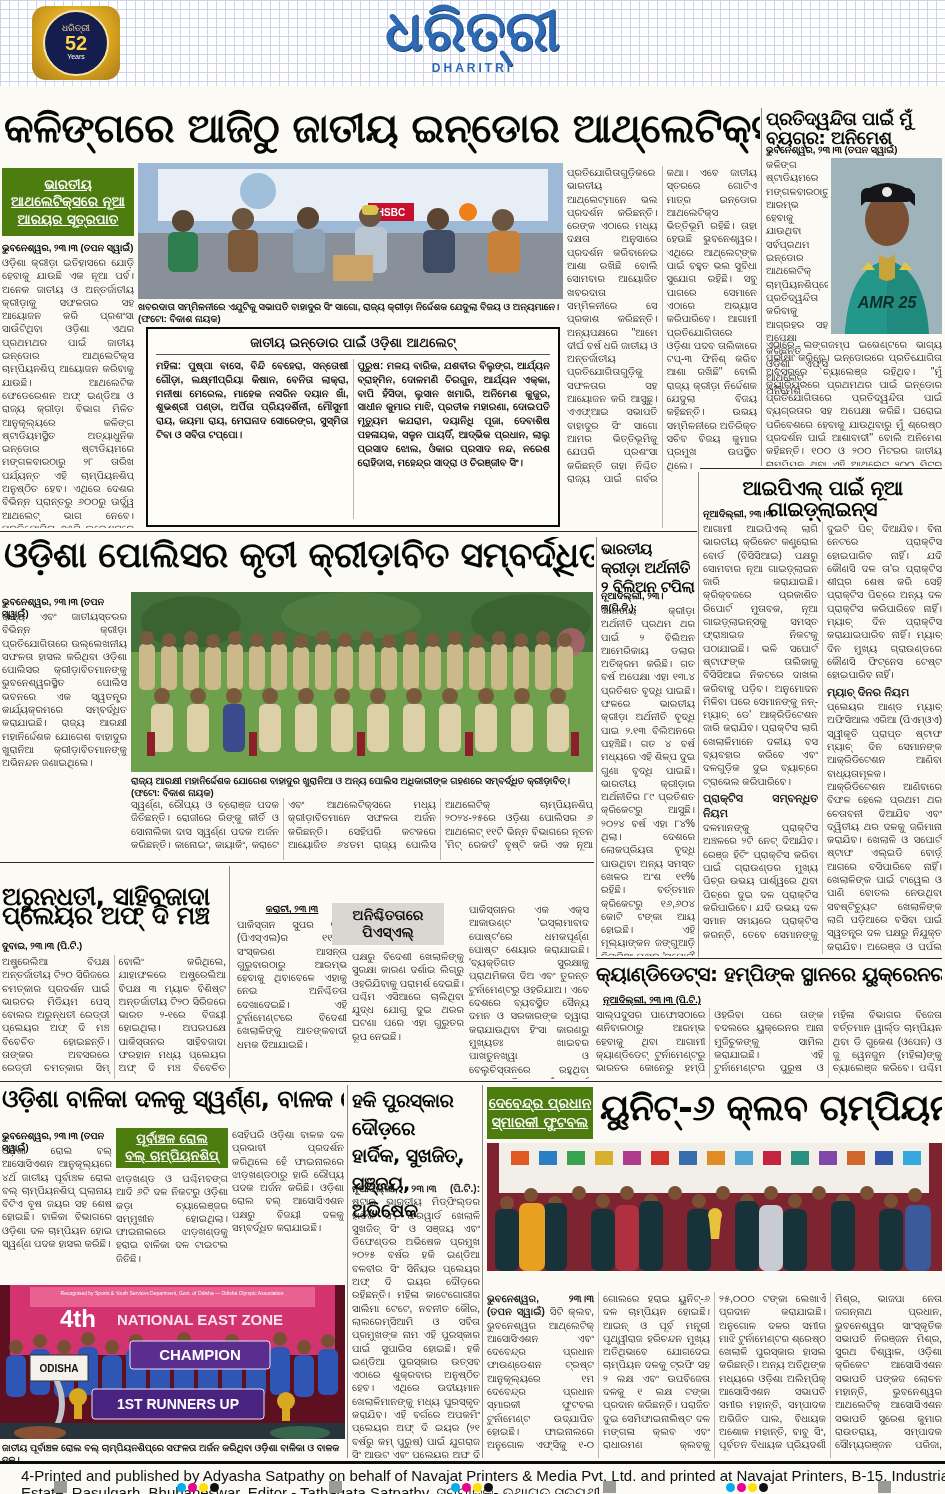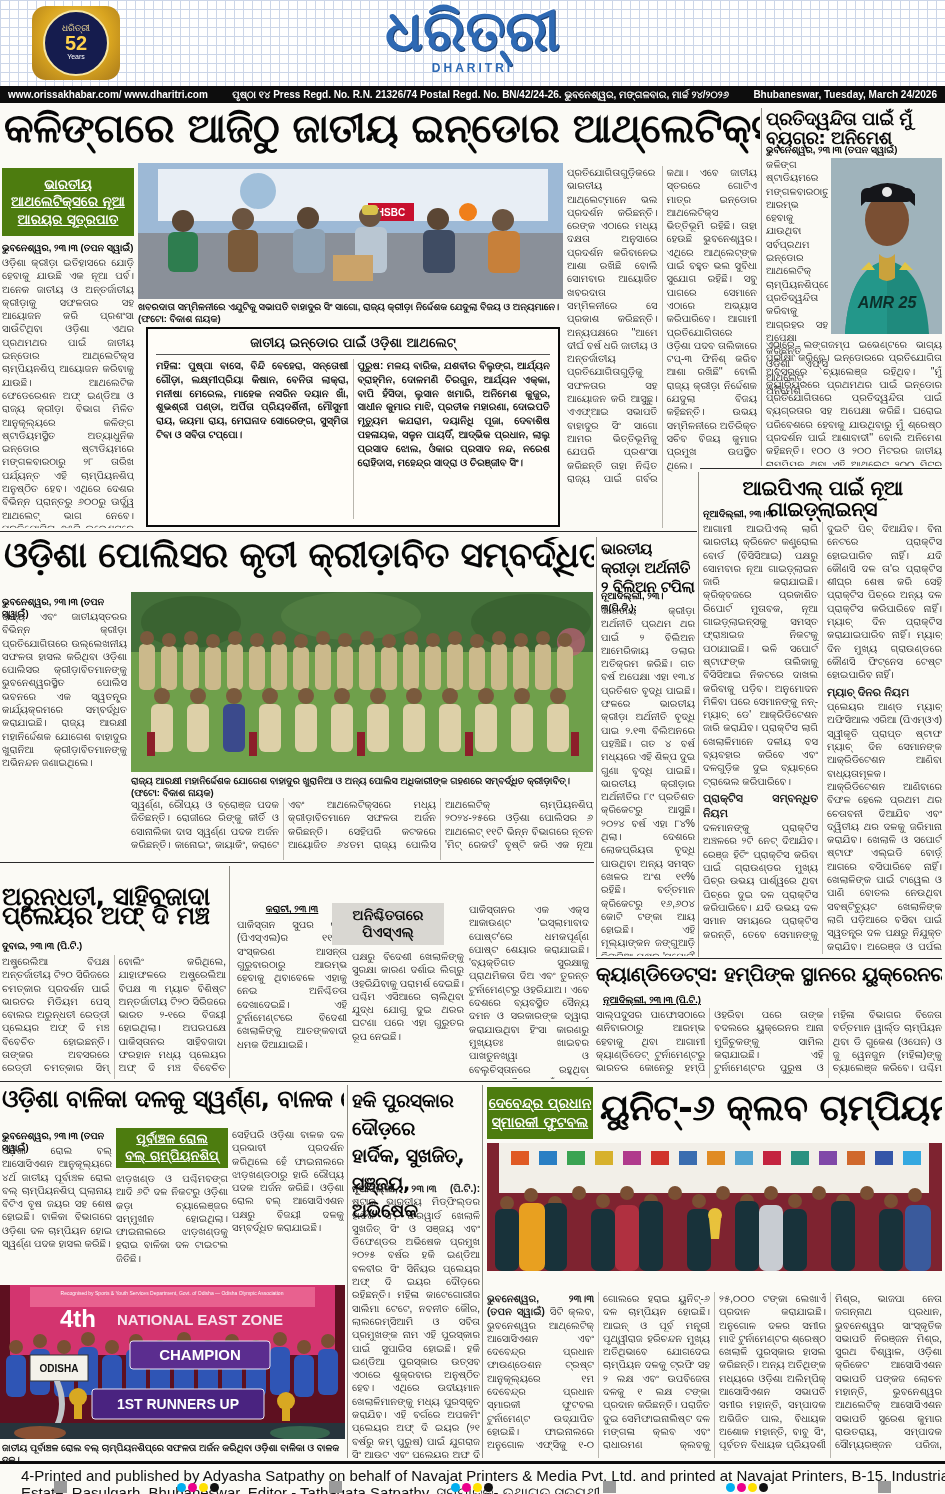--- a/index.html
+++ b/index.html
@@ -56,25 +56,20 @@
         <span class="b1">ଧରିତ୍ରୀ</span>
         <span class="b2">52</span>
         <span class="b3">Years</span>
       </div>
     </div>
     <div class="abs" style="left:300px;top:2px;width:345px;height:84px;text-align:center;">
       <div class="logo-main" style="font-size:56px;line-height:1.05;">ଧରିତ୍ରୀ</div>
       <div class="logo-sub">DHARITRI</div>
     </div>
   </div>
-  <div class="abs infobar" style="left:0;top:86px;width:945px;height:17px;">
-    <span>www.orissakhabar.com/ www.dharitri.com</span>
-    <span>ପୃଷ୍ଠା ୧୪  Press Regd. No. R.N. 21326/74 Postal Regd. No. BN/42/24-26.   ଭୁବନେଶ୍ୱର, ମଙ୍ଗଳବାର, ମାର୍ଚ୍ଚ ୨୪/୨୦୨୬</span>
-    <span>Bhubaneswar, Tuesday, March 24/2026</span>
-  </div>
 
   <div class="abs hl" style="left:4px;top:108px;width:756px;height:52px;font-size:40px;white-space:nowrap;overflow:hidden;">କଳିଙ୍ଗରେ ଆଜିଠୁ ଜାତୀୟ ଇନ୍‌ଡୋର ଆଥ୍‌ଲେଟିକ୍ସ</div>
 
   <div class="abs blackbox" style="left:2px;top:168px;width:132px;height:68px;font-size:13.5px;padding:4px;line-height:1.3;">ଭାରତୀୟ ଆଥଲେଟିକ୍ସରେ ନୂଆ ଆରୟର ସୂତ୍ରପାତ</div>
   <div class="abs dateline" style="left:2px;top:242px;width:132px;">ଭୁବନେଶ୍ୱର, ୨୩।୩ (ତପନ ସ୍ୱାଇଁ)</div>
   <div class="abs body-text" style="left:2px;top:256px;width:132px;height:272px;">ଓଡ଼ିଶା କ୍ରୀଡ଼ା ଇତିହାସରେ ଯୋଡ଼ି ହେବାକୁ ଯାଉଛି ଏକ ନୂଆ ପର୍ବ। ଅନେକ ଜାତୀୟ ଓ ଅନ୍ତର୍ଜାତୀୟ କ୍ରୀଡ଼ାକୁ ସଫଳତାର ସହ ଆୟୋଜନ କରି ପ୍ରଶଂସା ସାଉଁଟିଥିବା ଓଡ଼ିଶା ଏଥର ପ୍ରଥମଥର ପାଇଁ ଜାତୀୟ ଇନ୍‌ଡୋର ଆଥ୍‌ଲେଟିକ୍ସ ଚାମ୍ପିୟନଶିପ୍ ଆୟୋଜନ କରିବାକୁ ଯାଉଛି। ଆଥଲେଟିକ ଫେଡେରେଶନ ଅଫ୍ ଇଣ୍ଡିଆ ଓ ରାଜ୍ୟ କ୍ରୀଡ଼ା ବିଭାଗ ମିଳିତ ଆନୁକୂଲ୍ୟରେ କଳିଙ୍ଗ ଷ୍ଟାଡିୟମସ୍ଥିତ ଅତ୍ୟାଧୁନିକ ଇନ୍‌ଡୋର ଷ୍ଟାଡିୟମରେ ମଙ୍ଗଳବାରଠାରୁ ୨୮ ତାରିଖ ପର୍ଯ୍ୟନ୍ତ ଏହି ଚାମ୍ପିୟନଶିପ୍ ଅନୁଷ୍ଠିତ ହେବ। ଏଥିରେ ଦେଶର ବିଭିନ୍ନ ପ୍ରାନ୍ତରୁ ୬୦୦ରୁ ଊର୍ଦ୍ଧ୍ୱ ଆଥଲେଟ୍ ଭାଗ ନେବେ। ପ୍ରତିଯୋଗିତା ୭୫ଟି ଇଭେଣ୍ଟରେ ଅନୁଷ୍ଠିତ ହେବ।</div>
 
   <div class="abs" style="left:138px;top:163px;width:425px;height:120px;">
     <svg width="425" height="136" viewBox="0 0 425 136">
       <rect width="425" height="136" fill="#cfd9e4"></rect>

